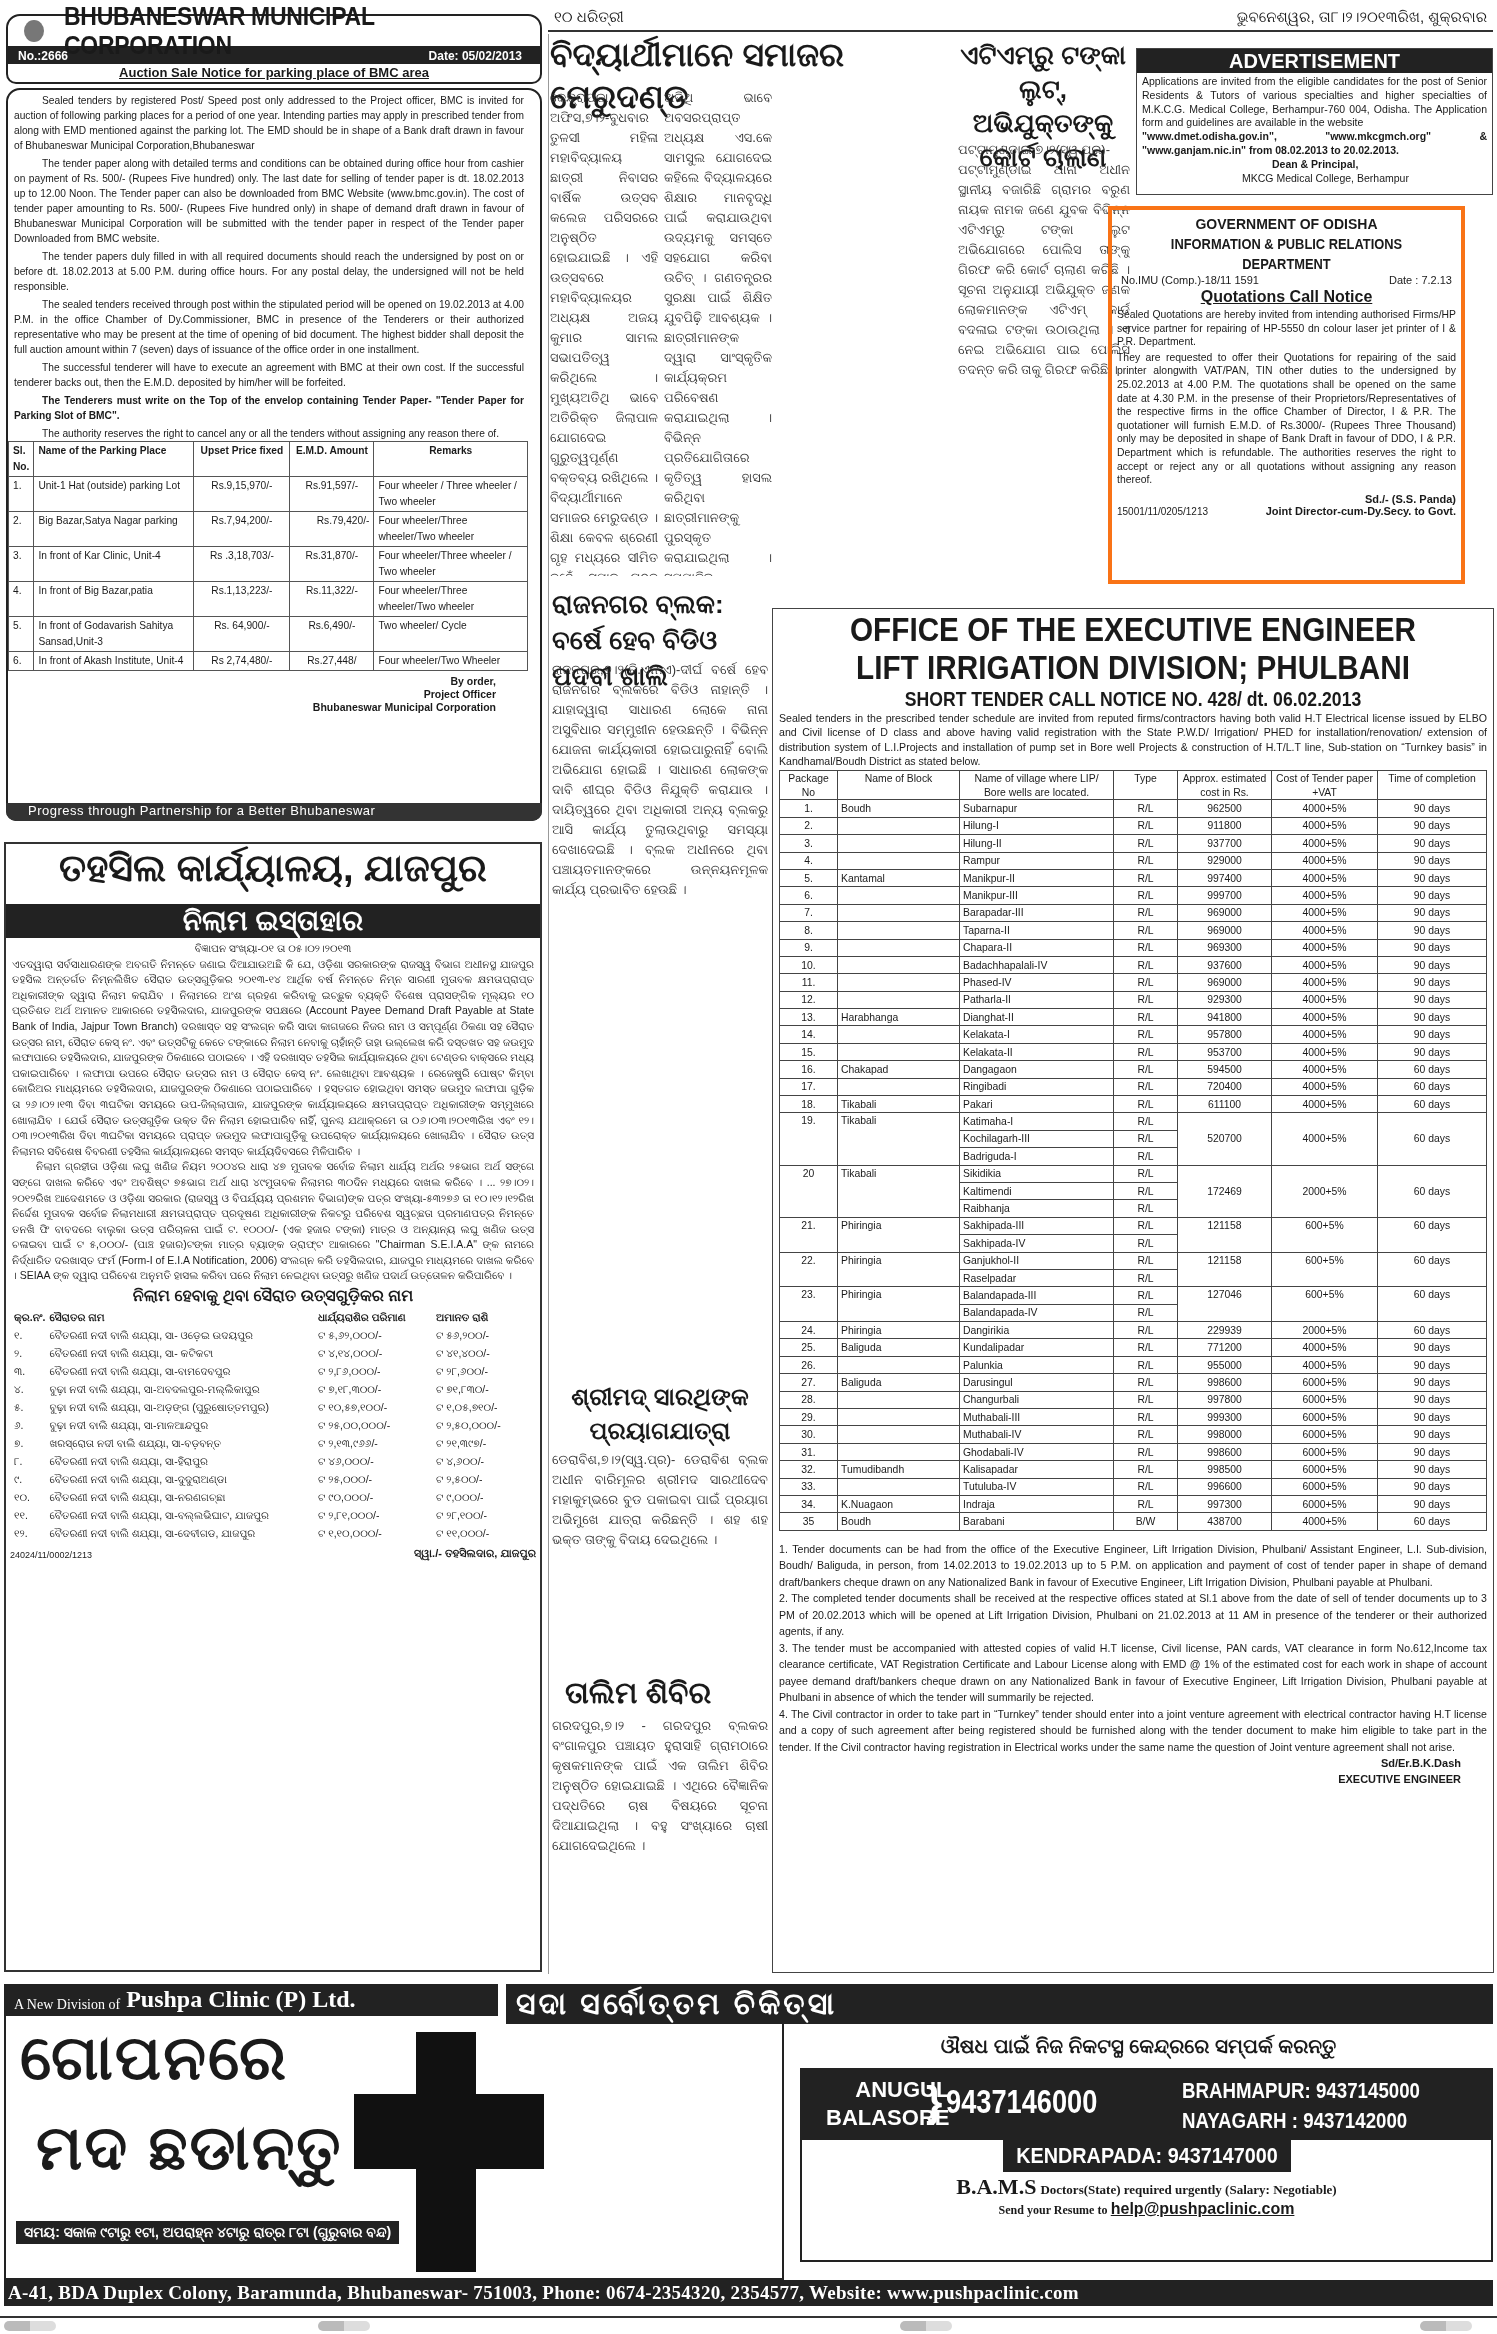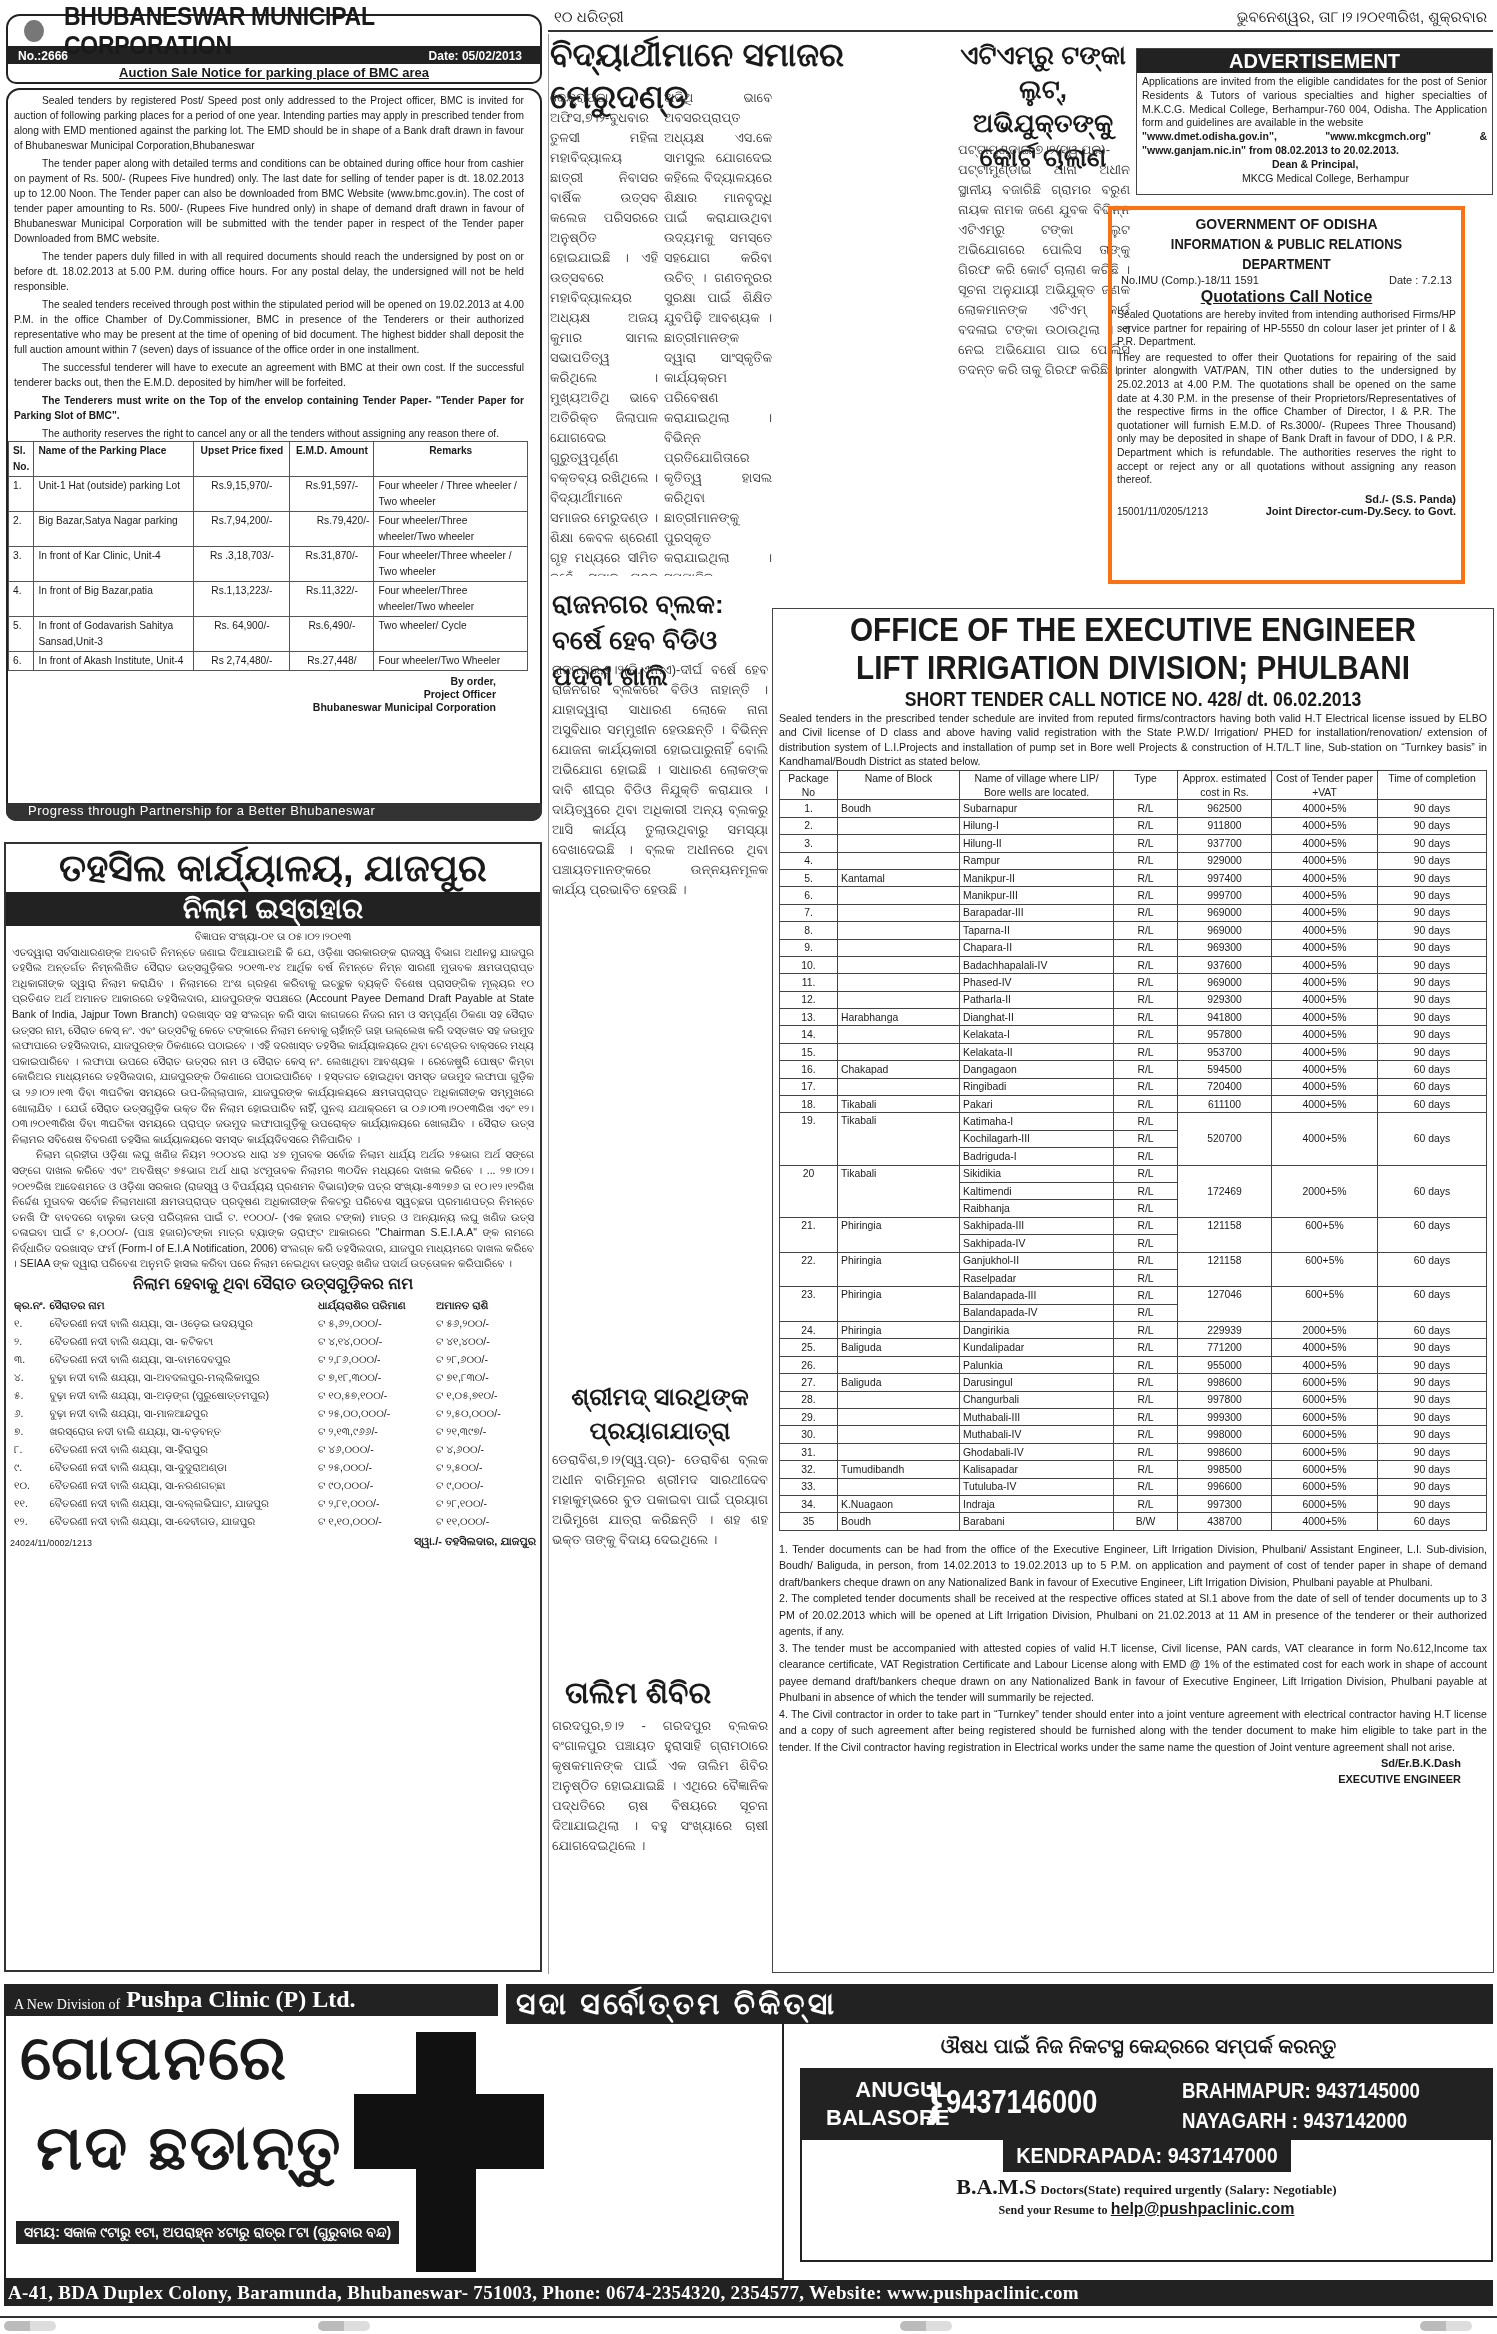--- a/index.html
+++ b/index.html
@@ -18,21 +18,21 @@
 table{border-collapse:collapse}
 .bmc-table{width:calc(100% + 10px);margin-left:-6px;font-size:10.2px;line-height:16px}
 .bmc-table th,.bmc-table td{border:1px solid #555;padding:1px 4px;vertical-align:top;text-align:left}
 .bmc-table th{font-weight:bold}
 .bmc-sign{text-align:right;font-weight:bold;font-size:10.5px;line-height:13px;padding-right:28px;margin-top:4px}
 .bmc-foot{position:absolute;left:-2px;right:-2px;bottom:-2px;height:18px;background:#333;color:#fff;font-size:13px;padding-left:22px;border-radius:0 0 10px 10px;letter-spacing:0.5px}
 
 #hdr{left:548px;top:4px;width:945px;height:28px;border-bottom:2px solid #333;display:flex;justify-content:space-between;align-items:center;font-size:15px;padding:0 6px}
 
 #tah{left:4px;top:842px;width:538px;height:1130px;border:2px solid #333}
-.tah-title{text-align:center;font-size:38px;font-weight:bold;height:48px;line-height:48px}
+.tah-title{text-align:center;font-size:38px;font-weight:bold;height:60px;line-height:48px}
 .tah-sub{background:#222;color:#fff;text-align:center;font-size:28px;font-weight:bold;height:34px;line-height:34px}
 .tah-body{padding:3px 6px;font-size:10.5px;line-height:15.6px;text-align:justify}
 .tah-sec{text-align:center;font-size:16px;font-weight:bold;margin:4px 0}
 .tah-table{width:100%;font-size:10.5px;line-height:18px}
 .tah-table td{padding:0 2px}
 .tah-foot{display:flex;justify-content:space-between;font-size:9px;padding:2px 4px;align-items:flex-end}
 .tah-foot .s{font-weight:bold;font-size:11px}
 
 .col{font-size:13px;line-height:20px;text-align:justify;color:#333}
 .headline{font-size:34px;font-weight:bold;line-height:42px}

